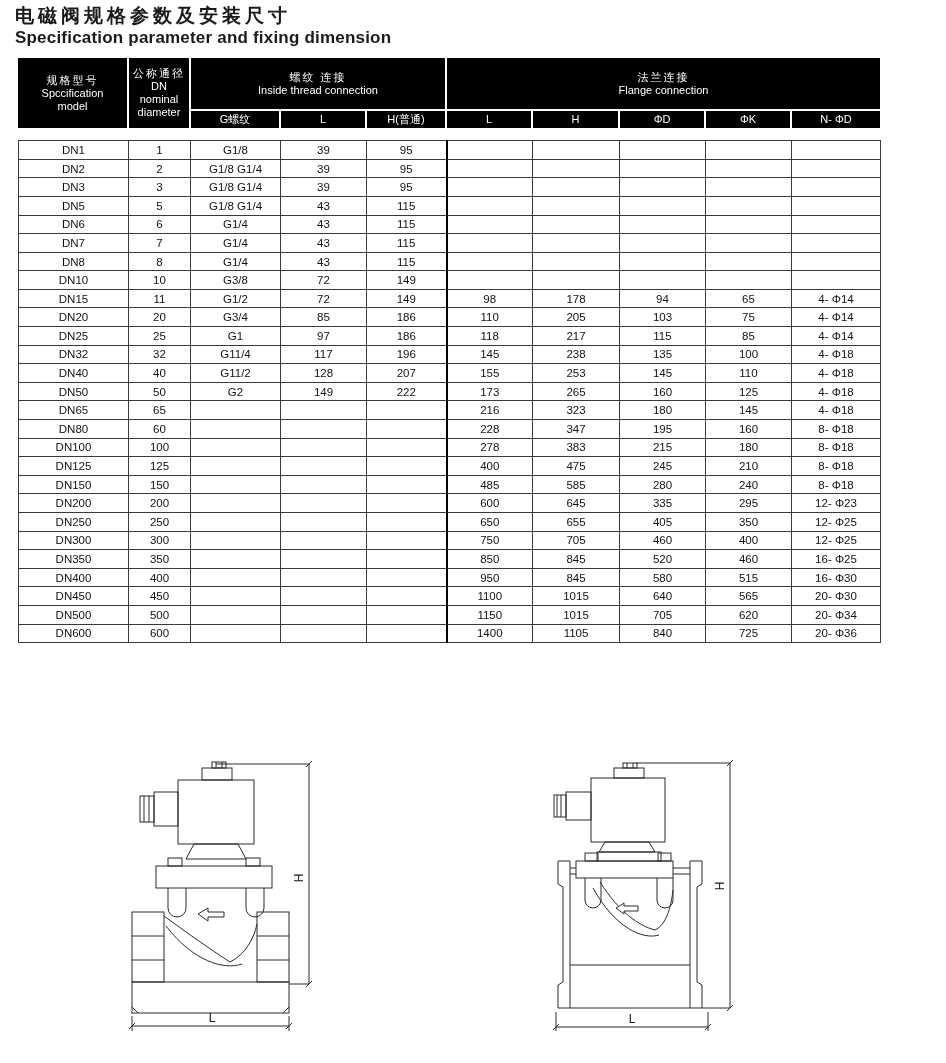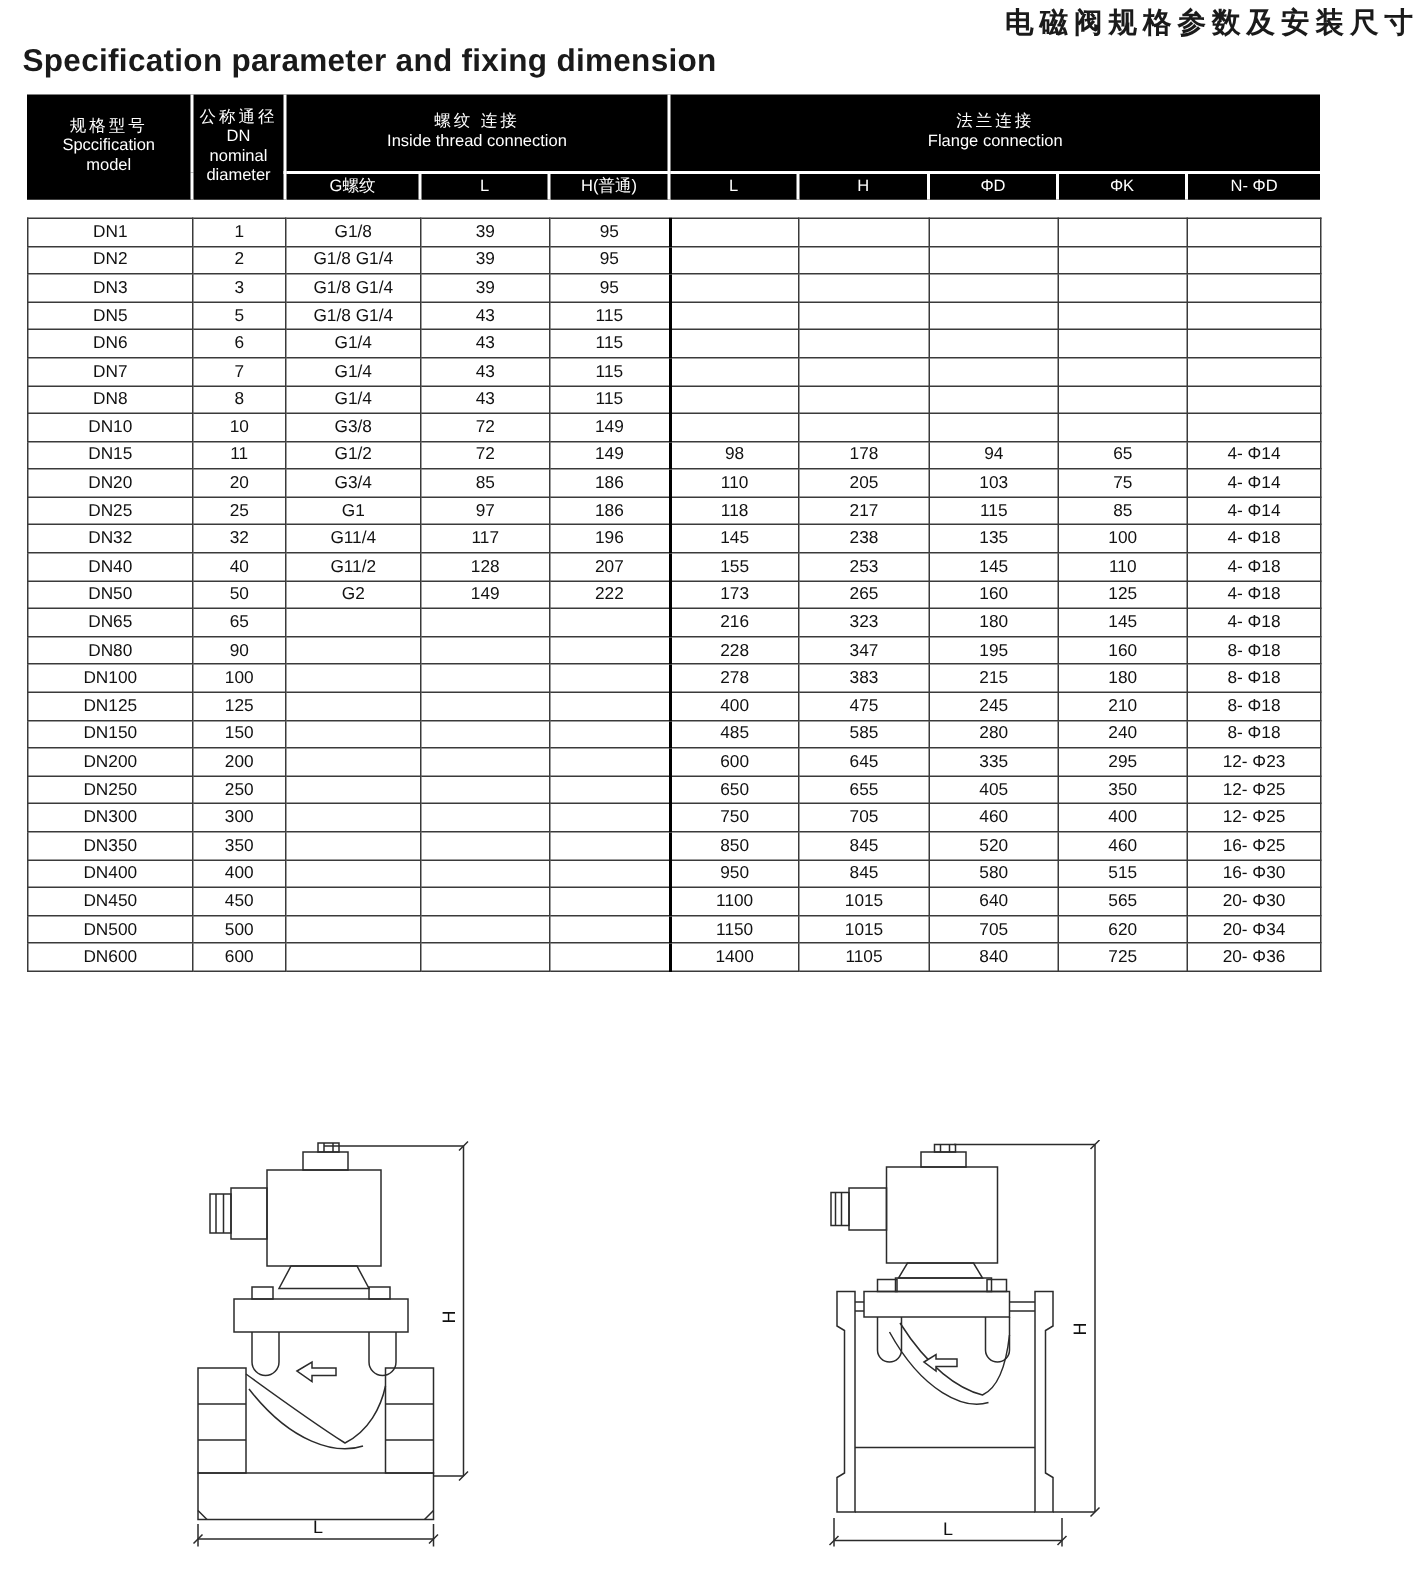--- a/index.html
+++ b/index.html
@@ -2,22 +2,22 @@
 <html><head>
 <meta charset="utf-8">
 <style>
   html,body{margin:0;padding:0;}
   body{
     width:946px;height:1063px;background:#ffffff;
     font-family:"Liberation Sans",sans-serif;color:#1a1a1a;
     position:relative;overflow:hidden;
   }
   .titles{margin:4px 0 0 15px;}
-  .title-zh{font-size:19px;font-weight:700;letter-spacing:4px;margin:0;line-height:1.25;text-align:right;}
-  .title-en{font-size:21px;font-weight:700;letter-spacing:0.2px;margin:0;line-height:1.2;}
+  .title-zh{font-size:19px;font-weight:700;letter-spacing:4px;margin:0;line-height:1.25;}
+  .title-en{font-size:17px;font-weight:700;letter-spacing:0.2px;margin:0;line-height:1.2;}
 
   .tables{margin:10px 0 0 18px;width:862px;}
   table{border-collapse:collapse;table-layout:fixed;width:862px;}
 
   
   .header-table{background:#000;}
   .header-table th{
     background:#000;color:#fff;font-weight:400;font-size:11px;
     border:2px solid #fff;padding:0;line-height:1.18;vertical-align:middle;
     text-align:center;overflow:hidden;
@@ -299,21 +299,21 @@
           <td></td>
           <td class="group-sep"></td>
           <td>216</td>
           <td>323</td>
           <td>180</td>
           <td>145</td>
           <td>4- Φ18</td>
         </tr>
         <tr>
           <td>DN80</td>
-          <td>90</td>
+          <td>60</td>
           <td></td>
           <td></td>
           <td class="group-sep"></td>
           <td>228</td>
           <td>347</td>
           <td>195</td>
           <td>160</td>
           <td>8- Φ18</td>
         </tr>
         <tr>

